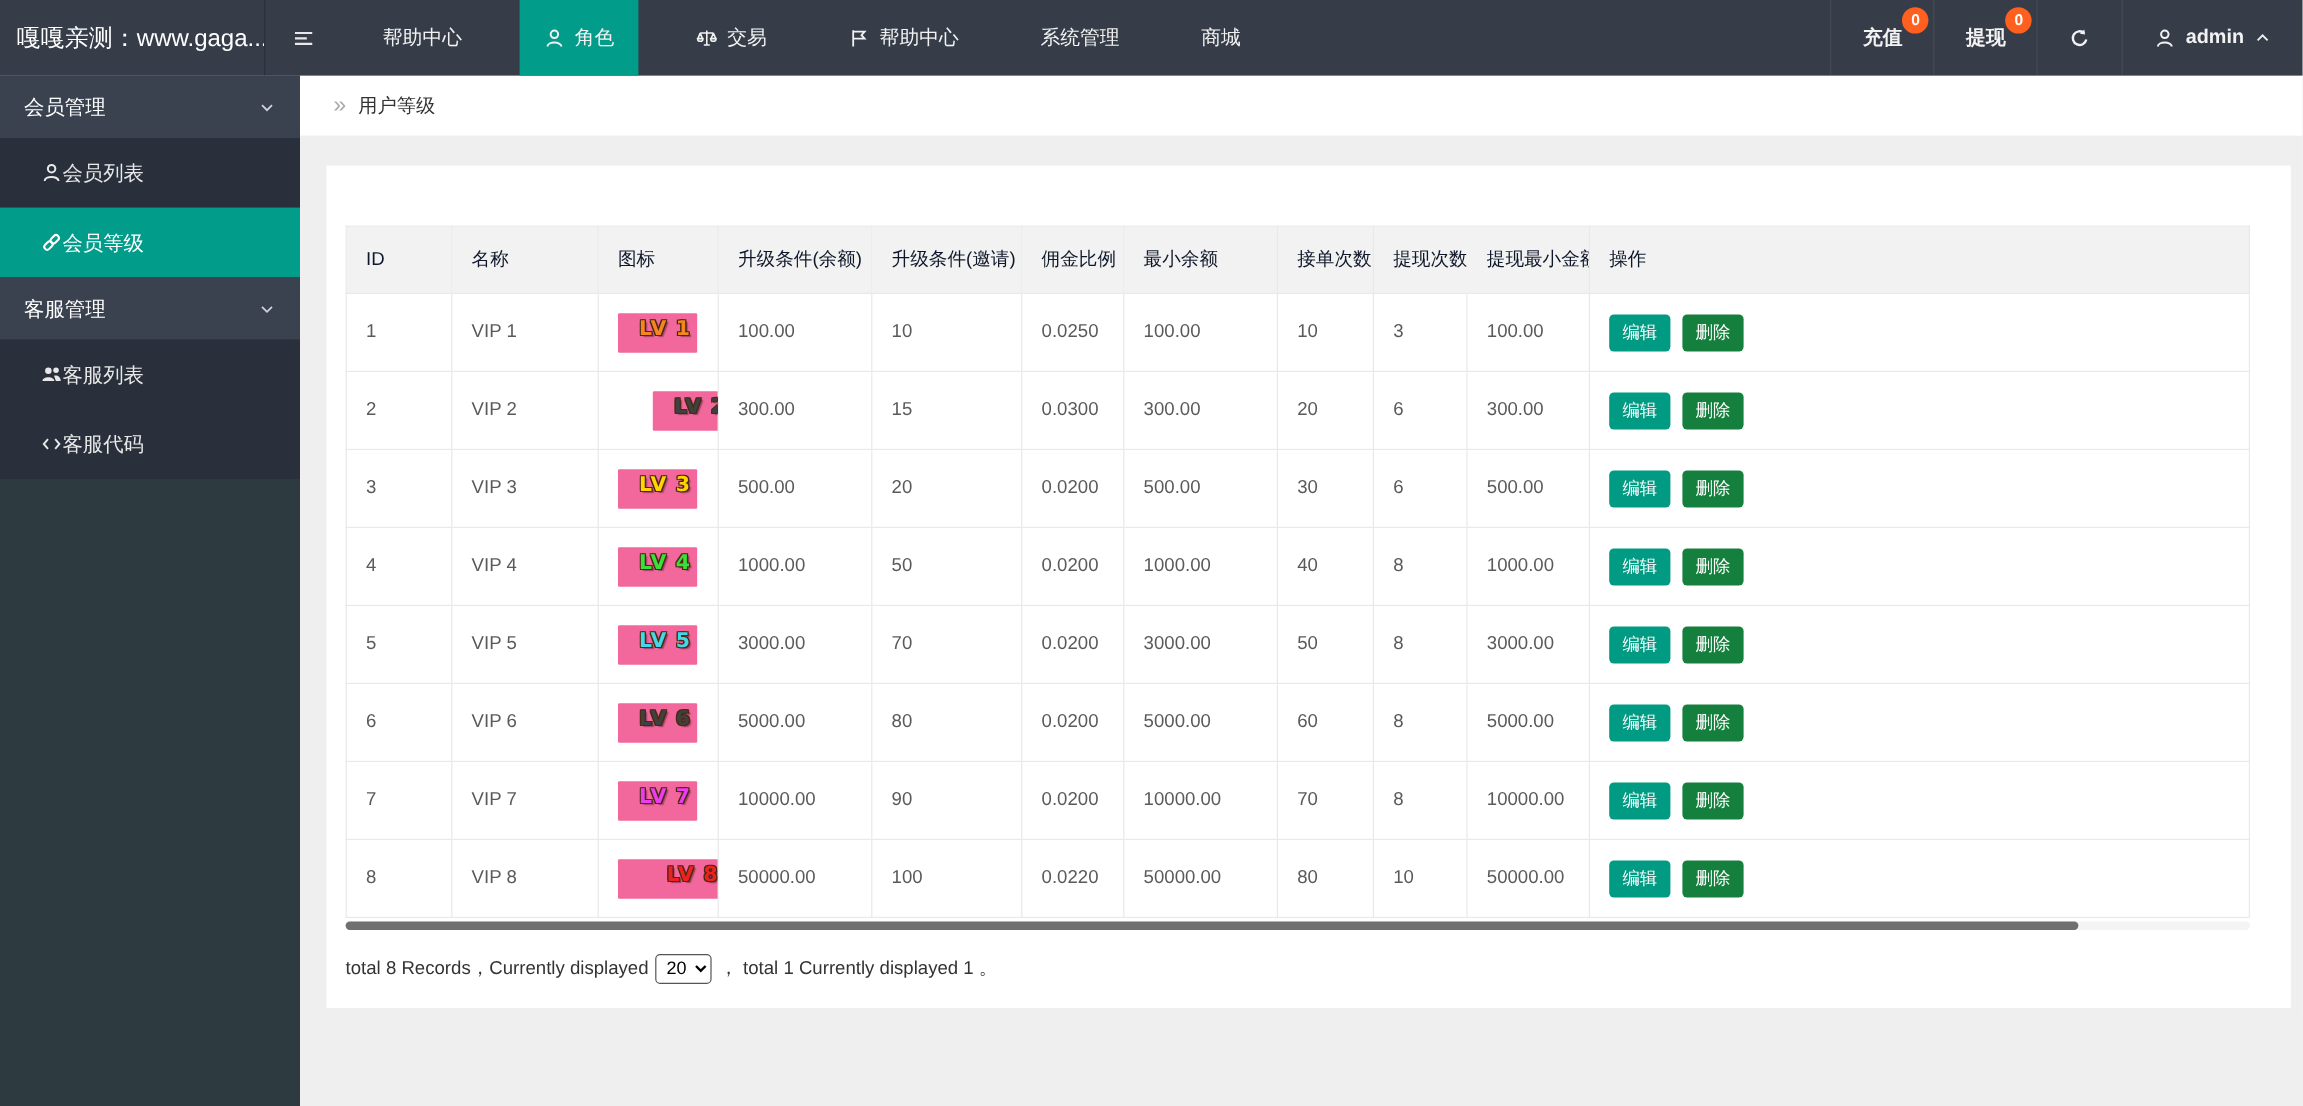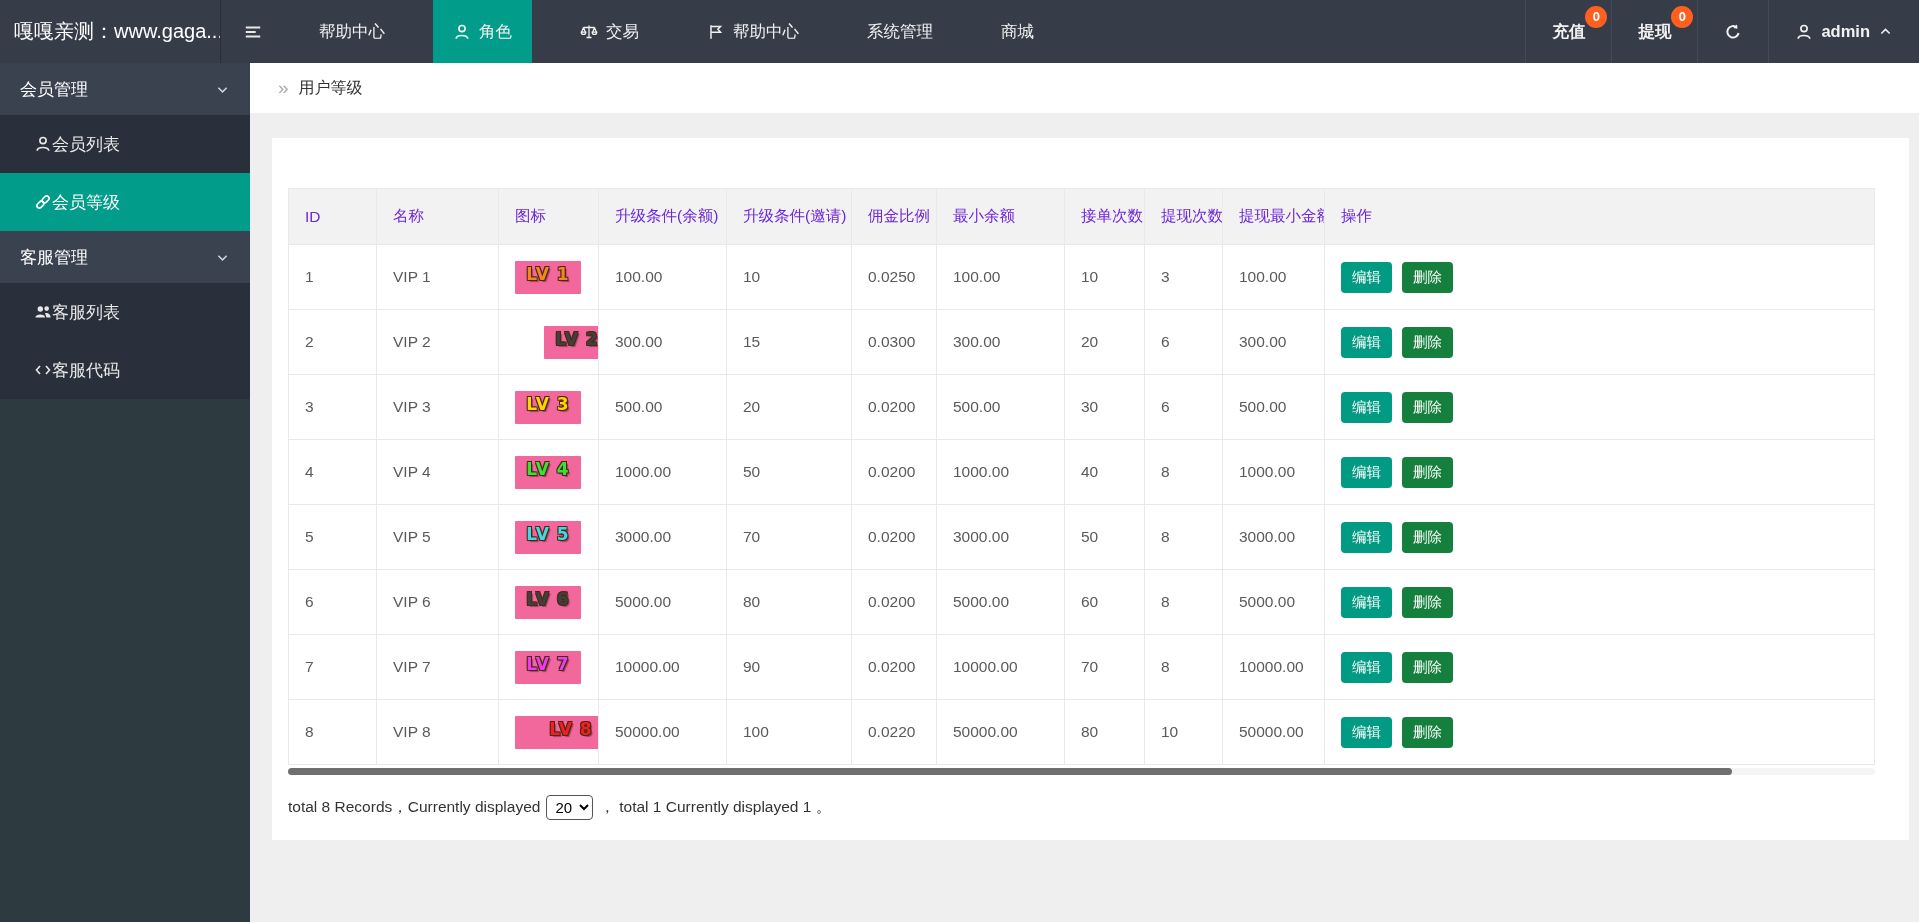--- a/index.html
+++ b/index.html
@@ -38,25 +38,25 @@
   .content{position:absolute;top:63px;left:250px;right:0;height:859px;background:#efefef;overflow:hidden;}
   .breadcrumb{height:50px;background:#fff;display:flex;align-items:center;padding-left:28px;gap:10px;
               font-size:16px;color:#333;}
   .breadcrumb .sep{color:#aaa;font-size:19px;}
   .card{margin:25px 10px 0 22px;background:#fff;height:702px;box-sizing:border-box;
         padding:50px 34px 0 16px;position:relative;}
 
   table{width:100%;border-collapse:collapse;table-layout:fixed;}
   th,td{border:1px solid #e9e9e9;text-align:left;padding:0 0 0 16px;font-weight:normal;
         overflow:hidden;white-space:nowrap;}
-  th{height:55px;background:#f2f2f2;color:#6d28d9;font-size:15.5px;}
+  th{height:55px;background:#f2f2f2;color:#0f172a;font-size:15.5px;}
   td{height:64px;color:#5a5a5a;font-size:15.5px;}
 
   .lv{display:inline-block;min-width:56px;padding:0 5px;height:33px;line-height:27px;border-radius:1px;
-      background:#f2679c;text-align:center;font-weight:bold;font-size:17px;letter-spacing:1px;
+      background:#f2679c;text-align:right;font-weight:bold;font-size:17px;letter-spacing:1px;
       font-family:"DejaVu Sans",sans-serif;
       text-shadow:-1px -1px 0 #4c2a12,1px -1px 0 #4c2a12,-1px 1px 0 #4c2a12,1px 1px 0 #4c2a12,2px 2px 1px rgba(0,0,0,.35);}
   .btn{display:inline-block;padding:6px 11px;border-radius:4px;color:#fff;font-size:14.5px;
        cursor:pointer;margin-right:10px;}
   .btn.edit{background:#019a82;}
   .btn.del{background:#15803d;}
 
   .hscroll{height:7px;margin-top:3px;background:#f4f4f4;border-radius:4px;position:relative;}
   .hscroll .thumb{position:absolute;left:0;top:0;height:7px;width:91%;background:#6f6f6f;border-radius:4px;cursor:pointer;}
 

